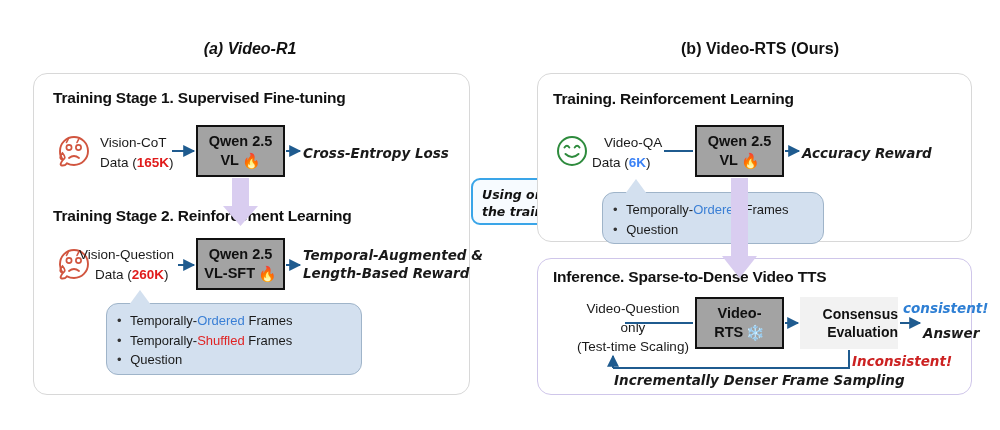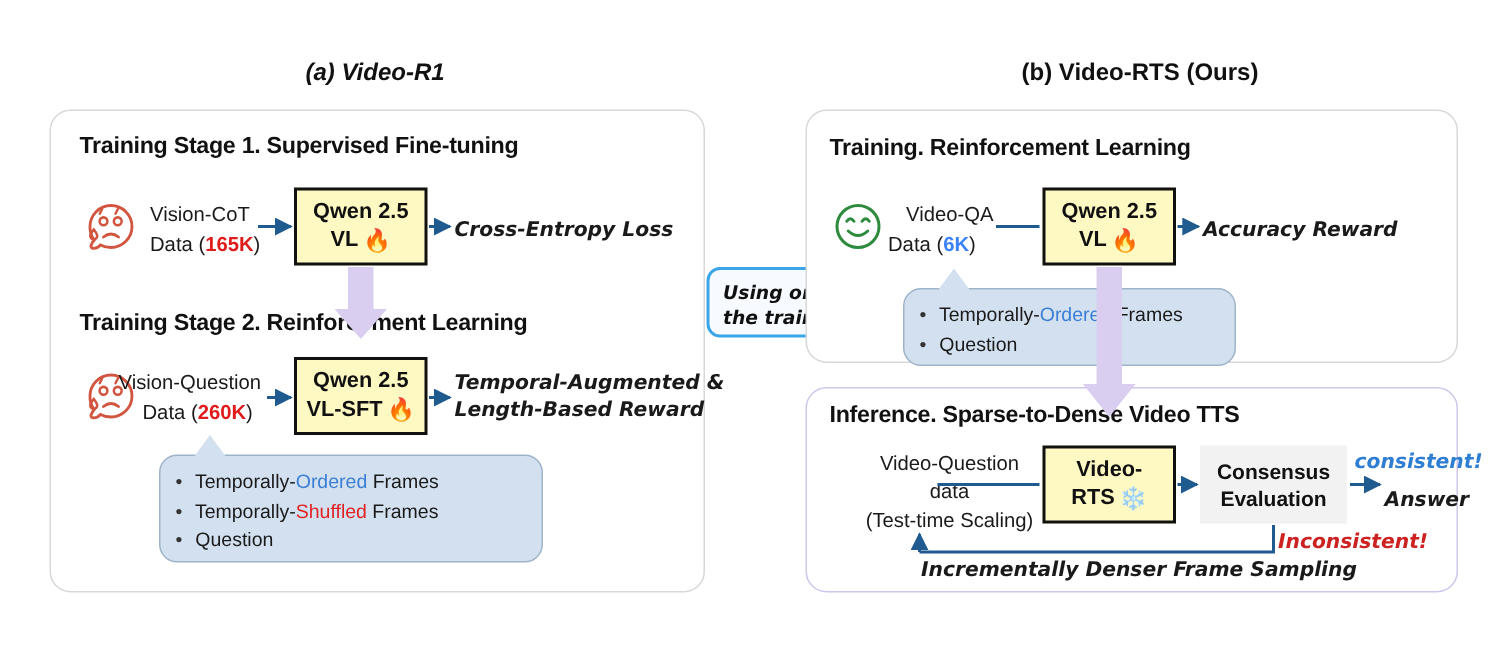--- a/index.html
+++ b/index.html
@@ -32,21 +32,21 @@
 
   .panel-title{
     position:absolute;
     font-size:15.5px;font-weight:bold;color:#111;
     white-space:nowrap;letter-spacing:-0.2px;
   }
 
   
   .modelbox{
     position:absolute;
-    background:#fef9c3;
+    background:#a3a3a3;
     border:2.2px solid #111;
     box-sizing:border-box;
     display:flex;flex-direction:column;
     align-items:center;justify-content:center;
     font-weight:bold;font-size:14.5px;color:#111;
     line-height:1.28;
   }
   .modelbox .l2{display:flex;align-items:center;gap:3px;}
 
   
@@ -100,21 +100,21 @@
     color:#111;line-height:1.38;text-align:center;
     white-space:nowrap;
   }
 
   
   .greybox{
     position:absolute;
     background:#f2f2f2;
     box-sizing:border-box;
     display:flex;flex-direction:column;
-    align-items:center;justify-content:center;
+    align-items:flex-end;justify-content:center;
     font-weight:bold;font-size:14px;color:#111;line-height:1.3;
     white-space:nowrap;
   }
 
   
   .ov{position:absolute;left:0;top:0;width:1000px;height:430px;pointer-events:none;}
 
   
   .faceicon{position:absolute;}
   .fire{font-size:15px;line-height:1;}
@@ -241,21 +241,21 @@
     <div class="li">
       <span>Question</span>
     </div>
   </div>
 
   <div class="panel purple" style="left:537px;top:258px;width:435px;height:137px;"></div>
 
   <div class="panel-title" style="left:553px;top:268px;">Inference. Sparse-to-Dense Video TTS</div>
 
   <div class="txt c" style="left:553px;top:300px;width:160px;">Video-Question</div>
-  <div class="txt c" style="left:553px;top:319px;width:160px;">data</div>
+  <div class="txt c" style="left:553px;top:319px;width:160px;">only</div>
   <div class="txt c" style="left:547px;top:338px;width:172px;">(Test-time Scaling)</div>
 
   <div class="modelbox" style="left:695px;top:297px;width:89px;height:52px;">
     <div>Video-</div>
     <div class="l2">
       <span>RTS</span>
       <span class="snow">❄️</span>
     </div>
   </div>
 

